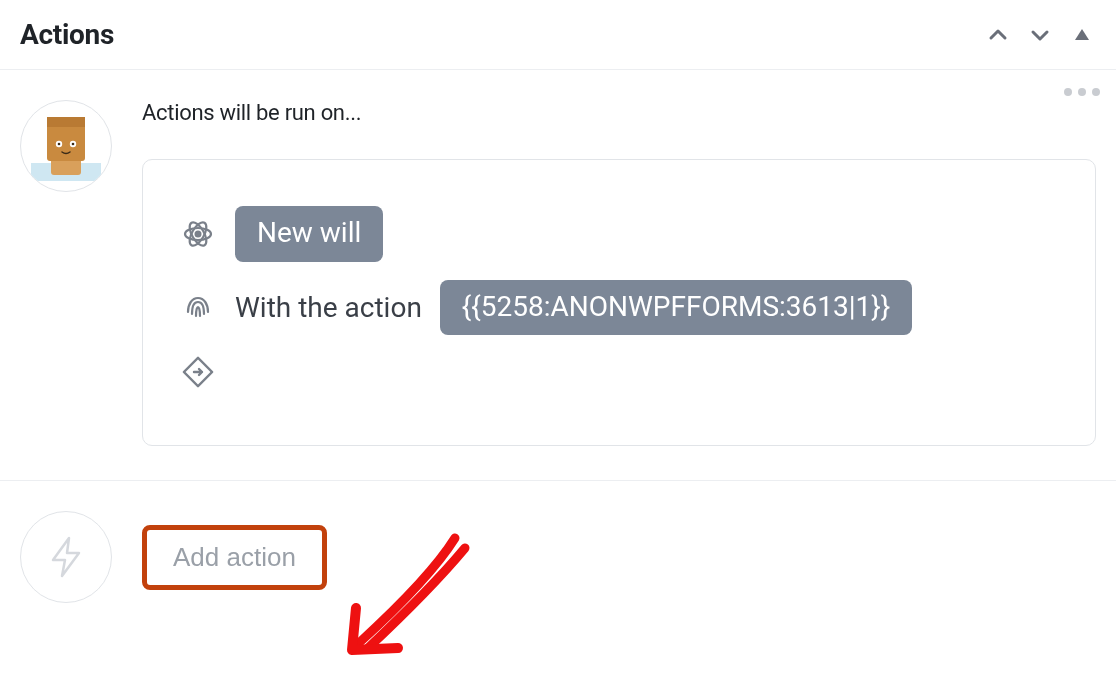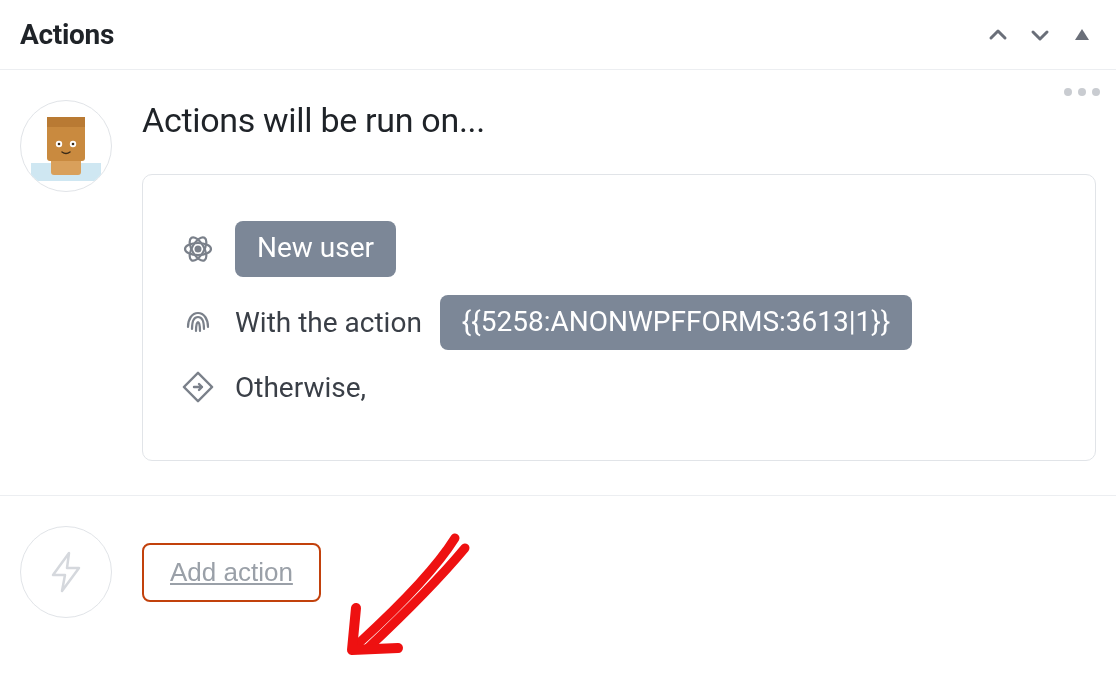--- a/index.html
+++ b/index.html
@@ -28,21 +28,21 @@
     border: 1px solid #e1e4e8; background: #fff;
     display: flex; align-items: center; justify-content: center;
     overflow: hidden;
   }
   .avatar-inner { width: 70px; height: 70px; }
 
   .body-col { flex: 1 1 auto; position: relative; }
   .more-dots { position: absolute; right: -4px; top: -12px; display: flex; gap: 6px; cursor: pointer; }
   .more-dots span { width: 8px; height: 8px; border-radius: 50%; background: #c9ccd1; }
 
-  .body-title { font-size: 34px; font-weight: 400; color: #1f2328; margin-bottom: 34px; letter-spacing: -0.3px; }
+  .body-title { font-size: 22px; font-weight: 400; color: #1f2328; margin-bottom: 34px; letter-spacing: -0.3px; }
 
   .rule-card {
     border: 1px solid #e1e4e8; border-radius: 10px;
     padding: 28px 36px 36px 36px;
   }
   .rule-row {
     display: flex; align-items: center; gap: 18px;
     margin: 18px 0;
     font-size: 28px; color: #3a3f47;
   }
@@ -59,22 +59,22 @@
     display: flex; align-items: center; gap: 30px;
     padding: 30px 20px;
   }
   .bolt-circle {
     width: 92px; height: 92px; border-radius: 50%;
     border: 1px solid #e1e4e8; background: #fff;
     display: flex; align-items: center; justify-content: center;
   }
   .bolt-circle svg { color: #d5d8dd; }
   .add-btn {
-    border: 2px solid #c2410c; border-radius: 8px; background: #fff;
-    padding: 12px 26px; font-size: 26px; color: #9aa0a8; cursor: pointer; text-decoration: underline;
+    border: 5px solid #c2410c; border-radius: 8px; background: #fff;
+    padding: 12px 26px; font-size: 26px; color: #9aa0a8; cursor: pointer;
   }
 
   .arrow-annot {
     position: absolute;
     left: 340px; top: 530px;
     pointer-events: none;
   }
 </style>
 </head>
 <body>
@@ -130,21 +130,21 @@
 
         <div class="rule-row">
           <span class="row-icon">
             <svg width="34" height="34" viewBox="0 0 34 34" fill="none" stroke="#7a808a" stroke-width="2.2">
               <circle cx="17" cy="17" r="3.5" fill="#7a808a" stroke="none"></circle>
               <ellipse cx="17" cy="17" rx="13" ry="6"></ellipse>
               <ellipse cx="17" cy="17" rx="13" ry="6" transform="rotate(60 17 17)"></ellipse>
               <ellipse cx="17" cy="17" rx="13" ry="6" transform="rotate(-60 17 17)"></ellipse>
             </svg>
           </span>
-          <span class="chip">New user</span>
+          <span class="chip">New will</span>
         </div>
 
         <div class="rule-row">
           <span class="row-icon">
             <svg width="34" height="34" viewBox="0 0 34 34" fill="none" stroke="#7a808a" stroke-width="2.2" stroke-linecap="round">
               <path d="M7 22c0-8 4-14 10-14s10 6 10 14"></path>
               <path d="M11 24c0-7 2-12 6-12s6 5 6 12"></path>
               <path d="M15 26c0-6 1-9 2-9s2 3 2 9"></path>
             </svg>
           </span>
@@ -152,21 +152,20 @@
           <span class="chip">{{5258:ANONWPFFORMS:3613|1}}</span>
         </div>
 
         <div class="rule-row">
           <span class="row-icon">
             <svg width="34" height="34" viewBox="0 0 34 34" fill="none" stroke="#7a808a" stroke-width="2.4" stroke-linejoin="round">
               <rect x="7" y="7" width="20" height="20" transform="rotate(45 17 17)"></rect>
               <path d="M13 17h8M18 14l3 3-3 3" stroke-linecap="round"></path>
             </svg>
           </span>
-          <span class="row-text">Otherwise,</span>
         </div>
 
       </div>
     </div>
   </div>
 
   <div class="section-add">
     <div class="bolt-circle">
       <svg width="46" height="46" viewBox="0 0 46 46" fill="none" stroke="currentColor" stroke-width="2.5" stroke-linejoin="round" stroke-linecap="round">
         <polygon points="26,4 10,26 22,26 19,42 36,19 24,19"></polygon>

